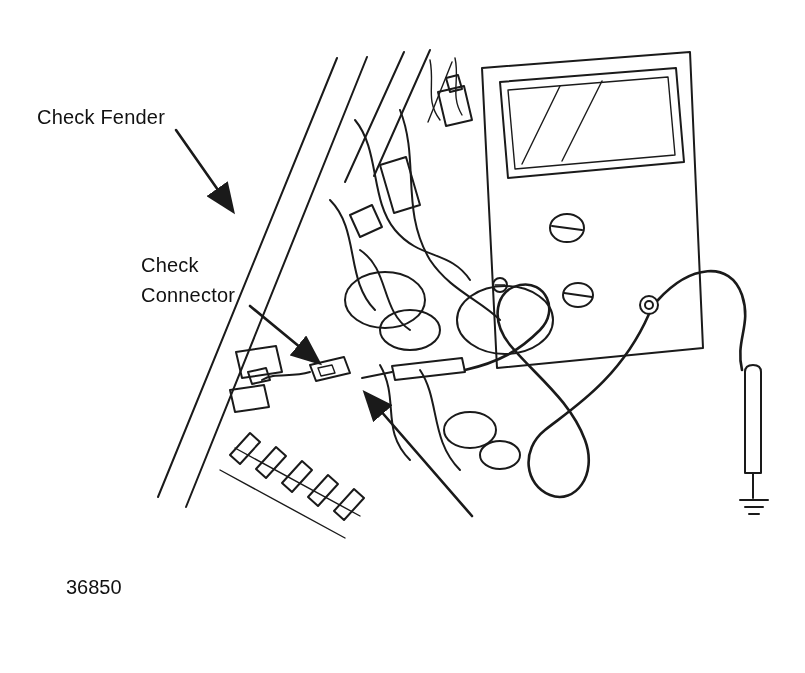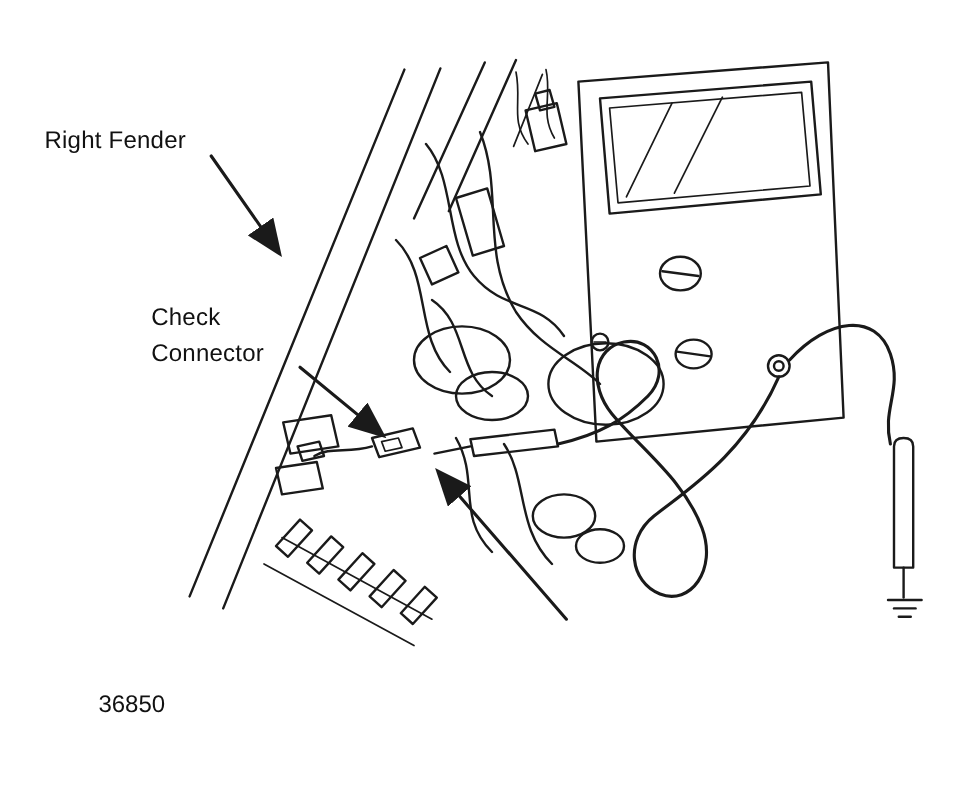--- a/index.html
+++ b/index.html
@@ -129,21 +129,21 @@
       <path d="M749,514 L759,514"></path>
     </g>
 
     <g>
       <path d="M176,130 L232,210" class="thick" marker-end="url(#arrowhead)"></path>
       <path d="M250,306 L318,362" class="thick" marker-end="url(#arrowhead)"></path>
       <path d="M472,516 L366,394" class="thick" marker-end="url(#arrowhead)"></path>
     </g>
   </svg>
 
-  <div class="diagram-label" style="left:37px;top:102px;">Right Fender</div>
+  <div class="diagram-label" style="left:37px;top:102px;">Check Fender</div>
 
-  <div class="diagram-label" style="left:126px;top:250px;">Check
+  <div class="diagram-label" style="left:141px;top:250px;">Check
 Connector</div>
 
 
-  <div class="figure-number" style="left:82px;top:576px;">36850</div>
+  <div class="figure-number" style="left:66px;top:576px;">36850</div>
 
 </div>
 
 </body></html>

